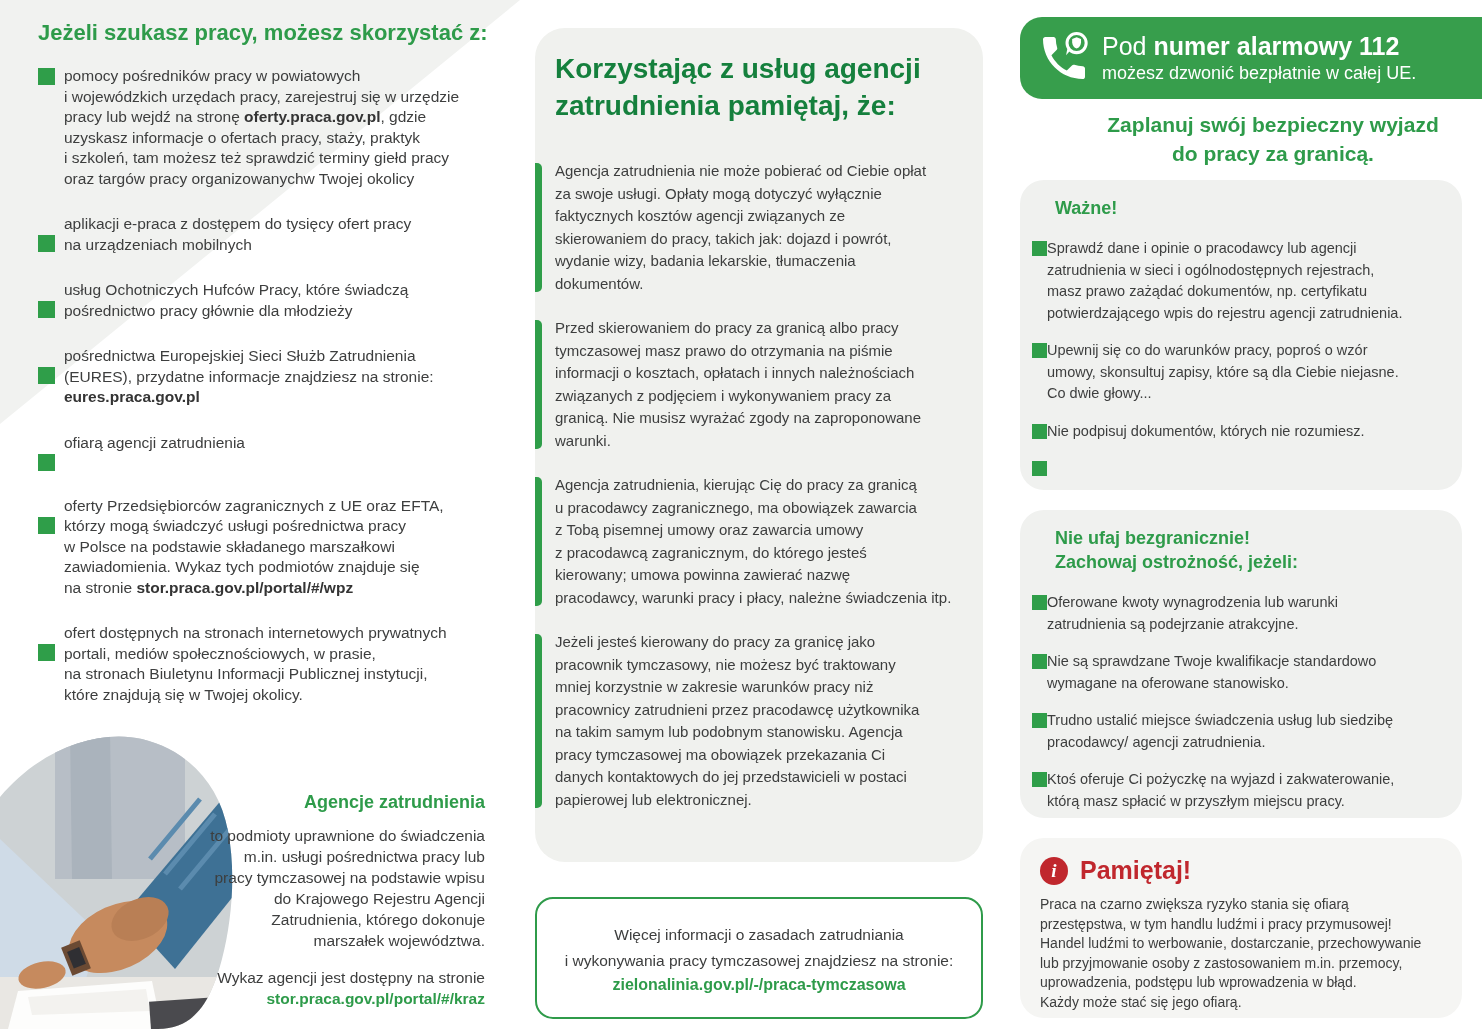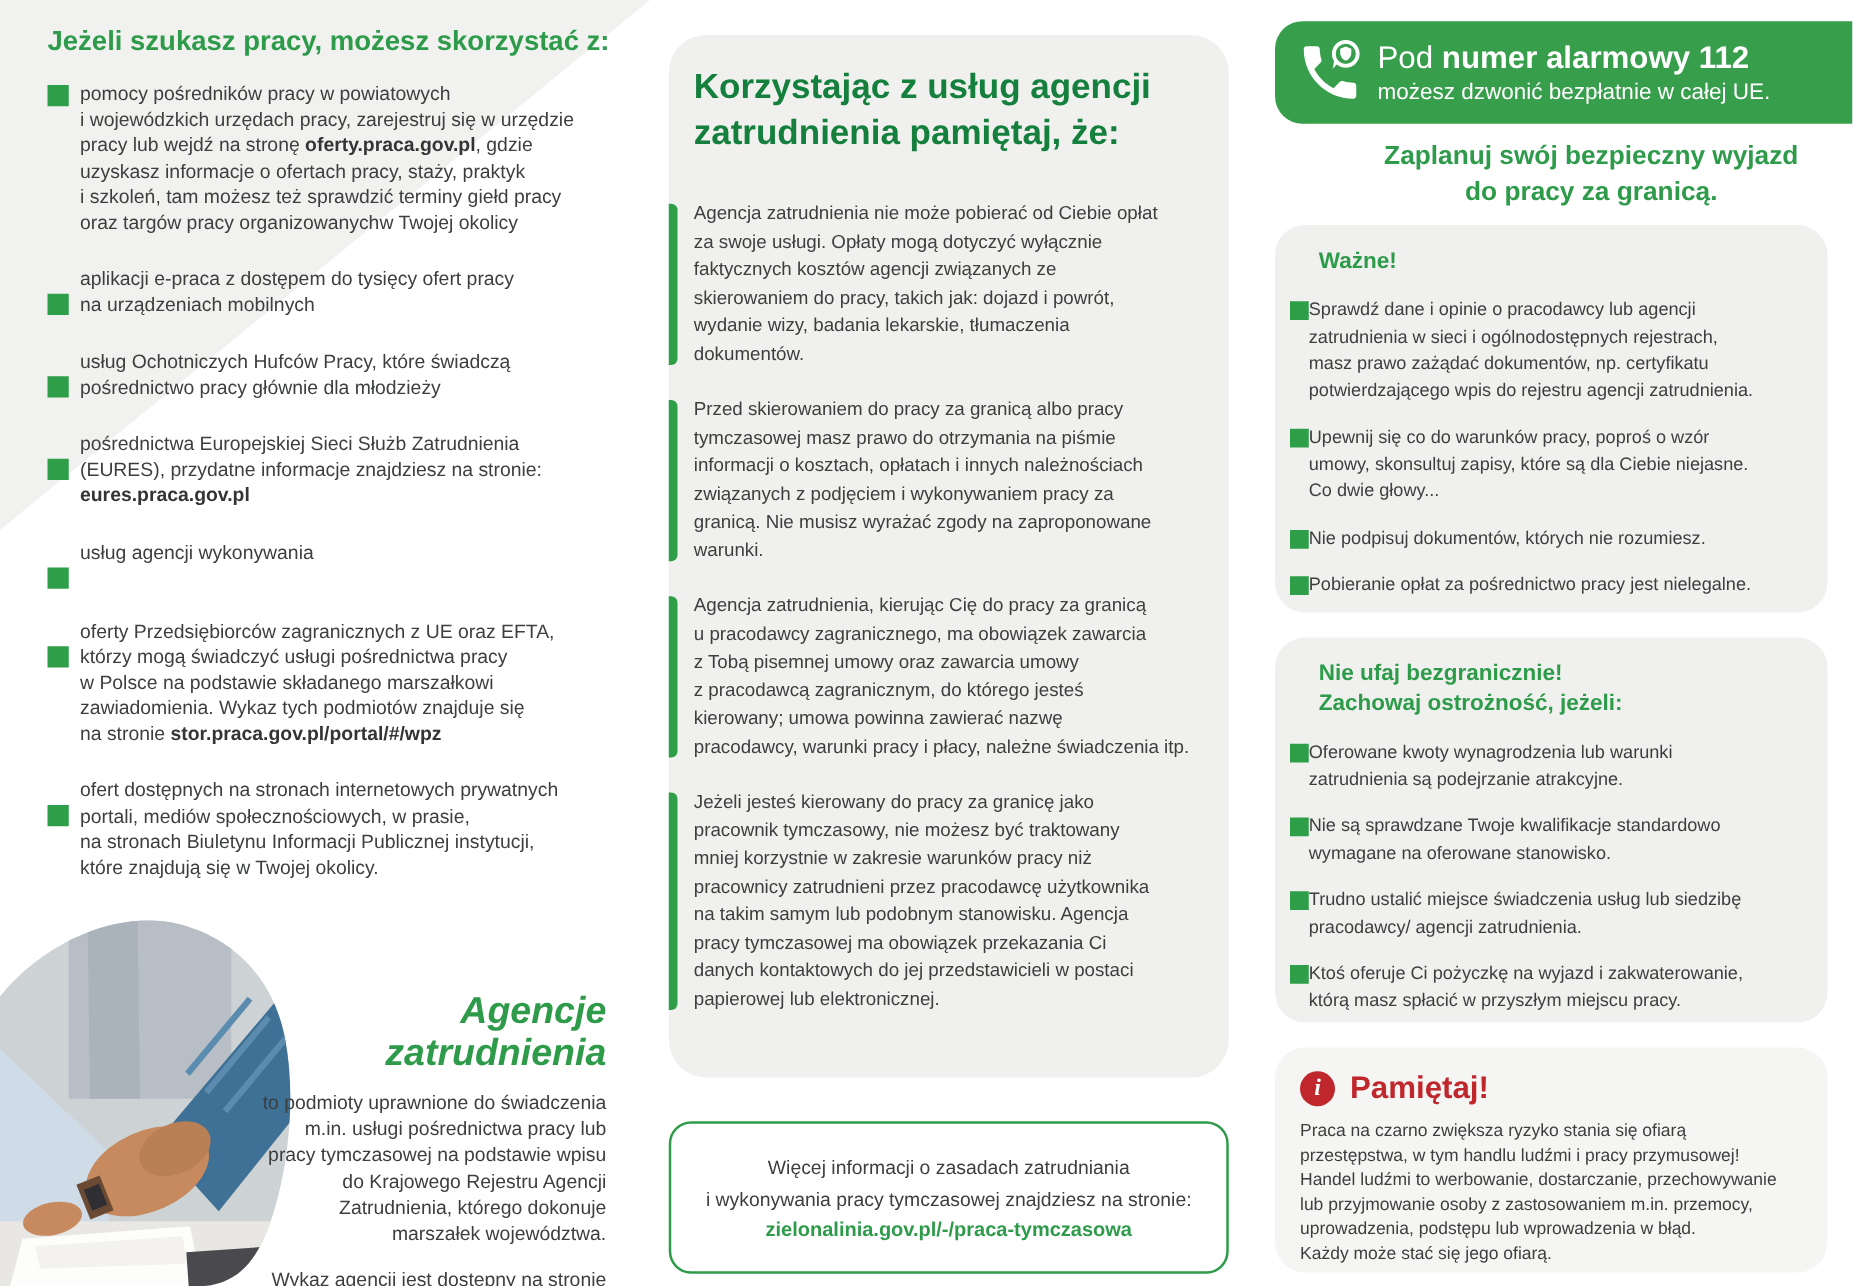--- a/index.html
+++ b/index.html
@@ -15,21 +15,21 @@
   .left-list{position:absolute;left:38px;top:66px;width:478px;margin:0;padding:0;list-style:none;}
   .left-list li{display:flex;gap:9px;margin-bottom:25px;}
   .left-list .sq{flex:0 0 17px;width:17px;height:17px;background:#2f9e49;margin-top:21px;}
   .left-list li:first-child .sq{margin-top:2px;}
   .left-list .itxt{margin:0;font-size:15.5px;line-height:20.5px;white-space:pre-line;}
   .left-list .itxt b{color:#343434;}
 
   .photo{position:absolute;left:0;top:729px;width:235px;height:300px;}
 
   .agency{position:absolute;left:195px;top:792px;width:290px;text-align:right;}
-  .agency h2{margin:0 0 12px 0;font-size:30px;font-weight:700;color:#2e9b4a;font-style:italic;}
+  .agency h2{margin:0 0 12px 0;font-size:18px;font-weight:700;color:#2e9b4a;}
   .agency .abody{margin:0;font-size:15.5px;line-height:21px;white-space:pre-line;}
   .agency .anote{margin:16px 0 0 0;font-size:15.5px;line-height:21px;}
   .agency .alink{display:block;font-weight:700;color:#2e9b4a;text-decoration:none;}
 
   
   .mid-box{position:absolute;left:535px;top:28px;width:448px;height:834px;box-sizing:border-box;
            background:#f0f1ee;border-radius:30px;padding:22px 10px 0 0;}
   .mid-title{margin:0 0 36px 20px;font-size:28px;line-height:37px;font-weight:700;
              color:#15803d;white-space:pre-line;}
   .mid-para{position:relative;margin:0 4px 22px 0;padding-left:20px;
@@ -105,21 +105,21 @@
 pośrednictwo pracy głównie dla młodzieży</span></p>
       </li>
       <li>
         <span class="sq"></span>
         <p class="itxt"><span>pośrednictwa Europejskiej Sieci Służb Zatrudnienia
 (EURES), przydatne informacje znajdziesz na stronie:
 </span><b>eures.praca.gov.pl</b></p>
       </li>
       <li>
         <span class="sq"></span>
-        <p class="itxt"><span>usług agencji wykonywania</span></p>
+        <p class="itxt"><span>ofiarą agencji zatrudnienia</span></p>
       </li>
       <li>
         <span class="sq"></span>
         <p class="itxt"><span>oferty Przedsiębiorców zagranicznych z UE oraz EFTA,
 którzy mogą świadczyć usługi pośrednictwa pracy
 w Polsce na podstawie składanego marszałkowi
 zawiadomienia. Wykaz tych podmiotów znajduje się
 na stronie </span><b>stor.praca.gov.pl/portal/#/wpz</b></p>
       </li>
       <li>
@@ -242,21 +242,20 @@
           <p class="rtxt">Upewnij się co do warunków pracy, poproś o wzór
 umowy, skonsultuj zapisy, które są dla Ciebie niejasne.
 Co dwie głowy...</p>
         </li>
         <li>
           <span class="sq"></span>
           <p class="rtxt">Nie podpisuj dokumentów, których nie rozumiesz.</p>
         </li>
         <li>
           <span class="sq"></span>
-          <p class="rtxt">Pobieranie opłat za pośrednictwo pracy jest nielegalne.</p>
         </li>
       </ul>
   </section>
 
   <section class="gray-box box-caution">
     <h3 class="box-title">Nie ufaj bezgranicznie!
 Zachowaj ostrożność, jeżeli:</h3>
     <ul class="rlist" id="caution-list">
         <li>
           <span class="sq"></span>

